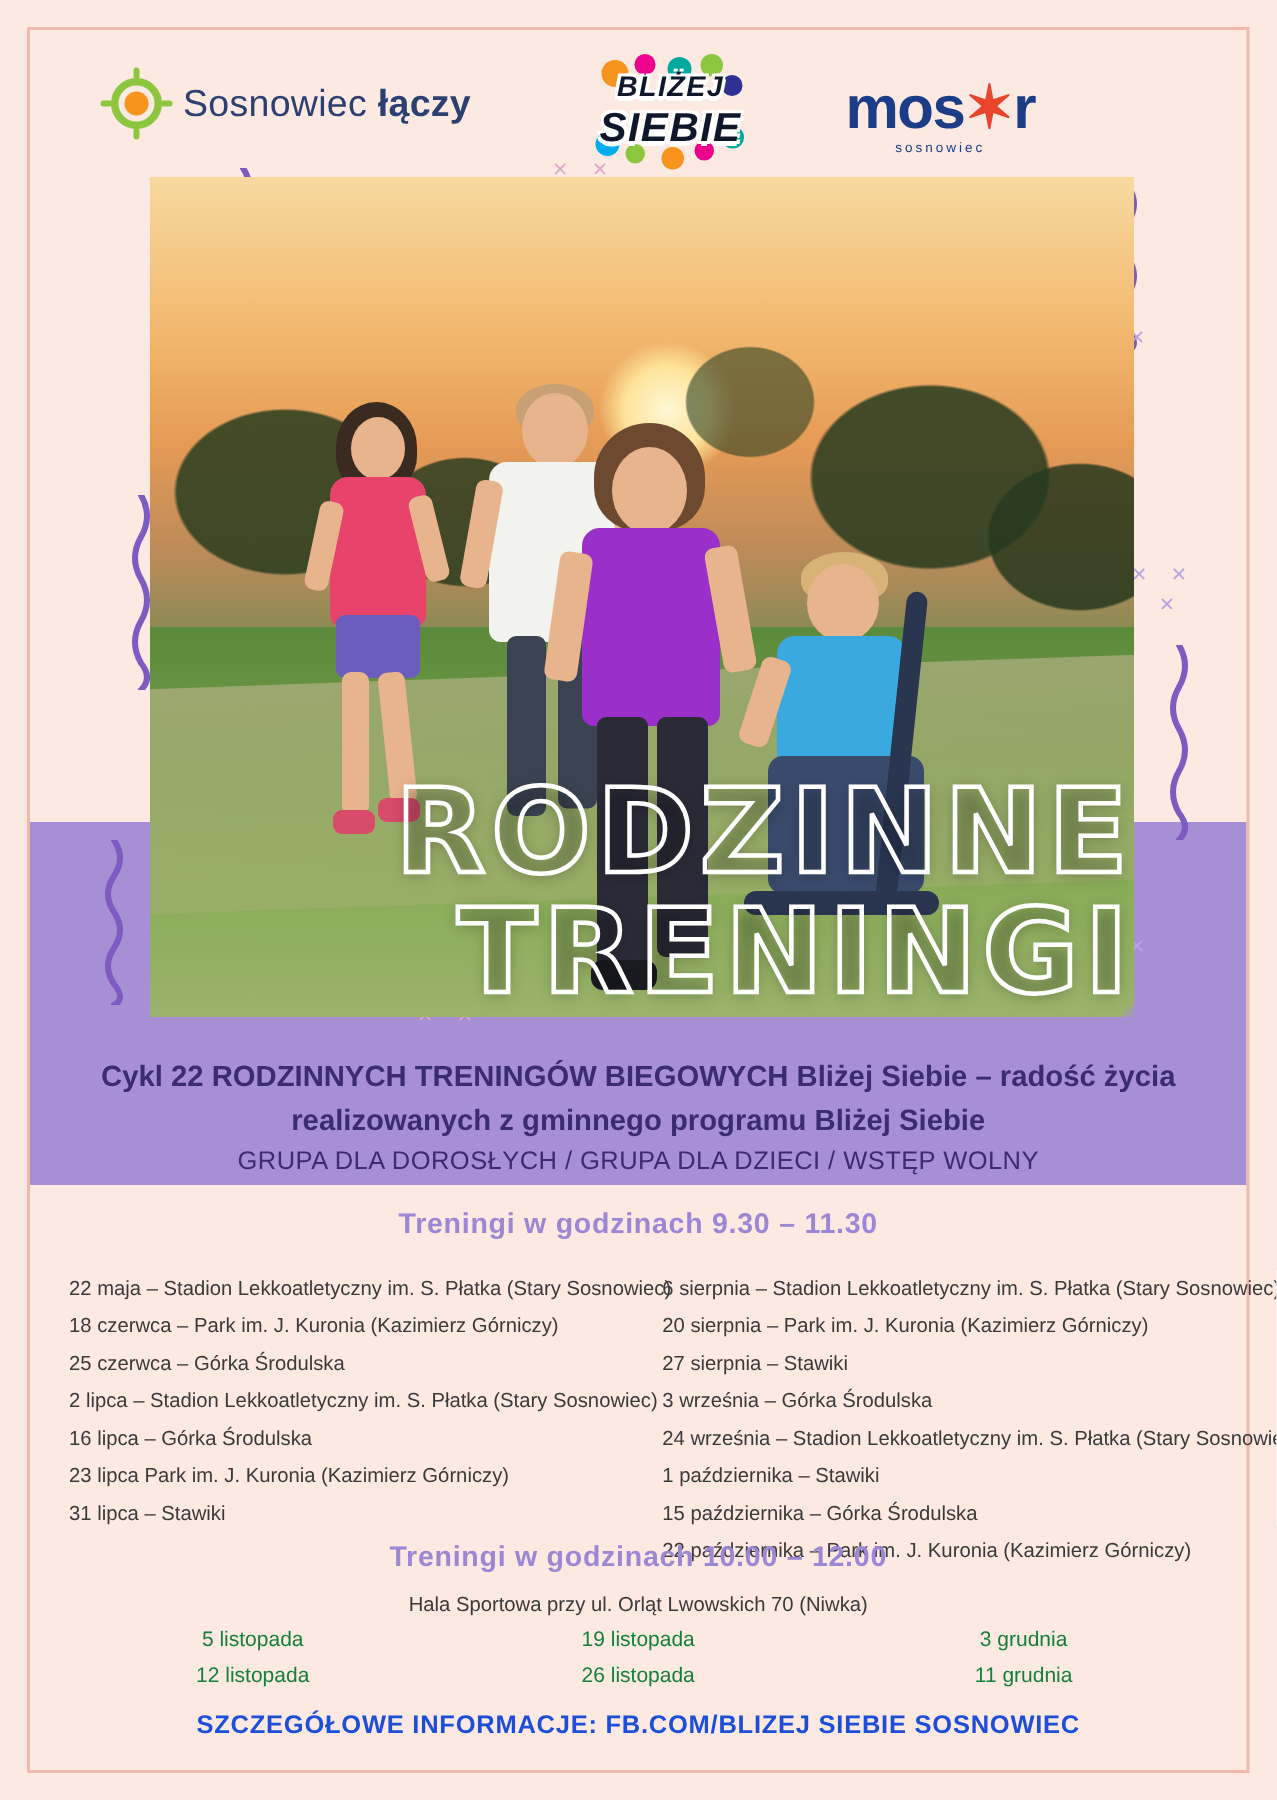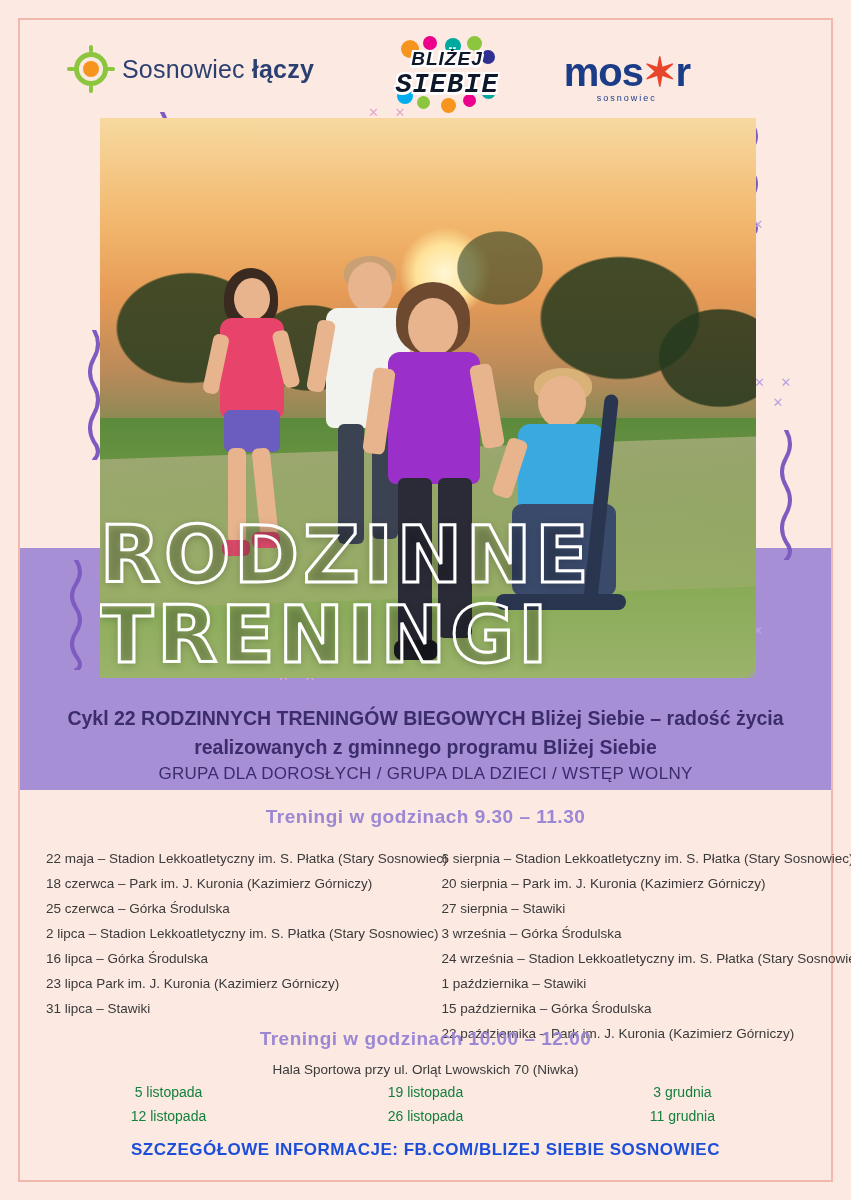--- a/index.html
+++ b/index.html
@@ -109,21 +109,21 @@
     color: #0f172a;
     font-weight: bold;
     font-style: italic;
     letter-spacing: 1px;
     text-shadow:
       -2px -2px 0 #fff, 2px -2px 0 #fff,
       -2px 2px 0 #fff, 2px 2px 0 #fff,
       0 3px 0 #fff;
   }
   .blizej-badge .l1 { top: 12px; font-size: 19px; }
-  .blizej-badge .l2 { top: 34px; font-size: 27px; font-family: Liberation Mono, monospace; }
+  .blizej-badge .l2 { top: 34px; font-size: 27px; }
   .blizej-badge .blob {
     position: absolute;
     border-radius: 50%;
   }
   .logo-mosir {
     position: absolute;
     right: 52px;
     top: 18px;
     text-align: center;
   }
@@ -200,21 +200,21 @@
   .fig .hair { position: absolute; border-radius: 50% 50% 40% 40%; }
   .fig .body { position: absolute; border-radius: 12px 12px 8px 8px; }
   .fig .leg { position: absolute; background: #2b2b38; border-radius: 6px; }
   .fig .arm { position: absolute; background: #e8b48e; border-radius: 6px; }
 
   
   .title-block {
     position: absolute;
     left: 0; right: 0;
     top: 400px;
-    text-align: left;
+    text-align: right;
     pointer-events: none;
   }
   .title-line {
     font-family: "DejaVu Sans", sans-serif;
     font-weight: bold;
     font-size: 78px;
     line-height: .95;
     letter-spacing: 4px;
     color: transparent;
     -webkit-text-stroke: 3px #ffffff;

